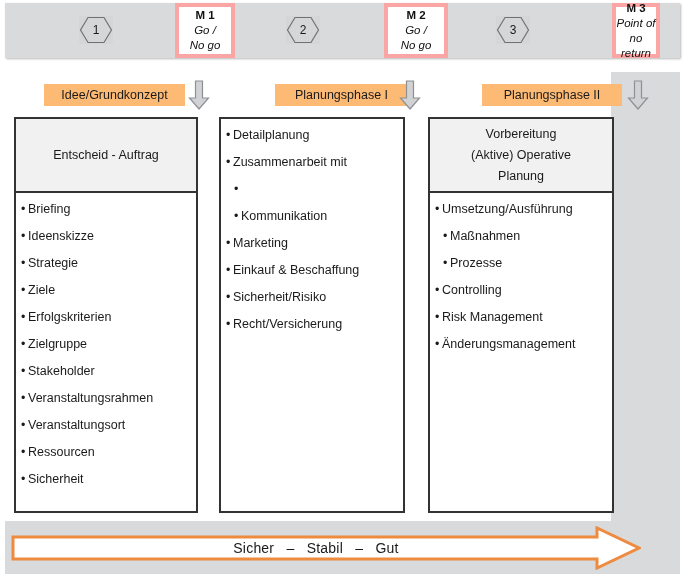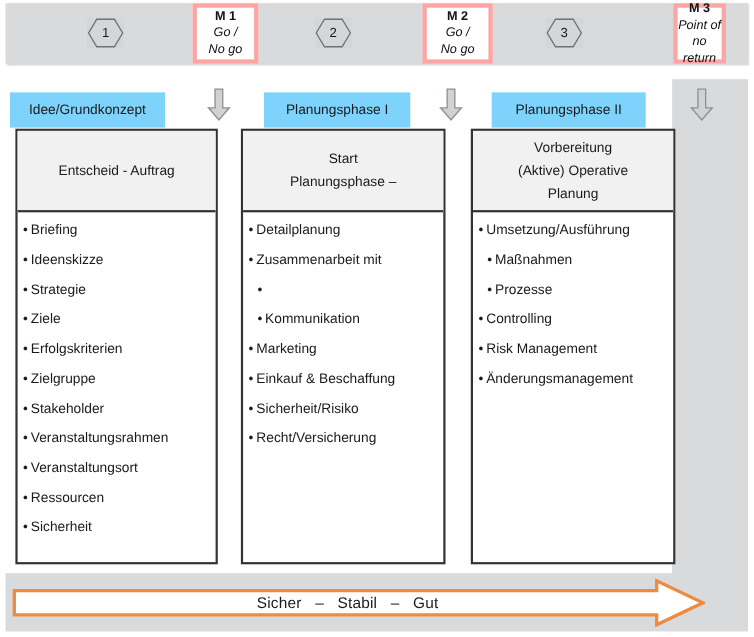--- a/index.html
+++ b/index.html
@@ -92,27 +92,28 @@
     top: 72px;
     width: 69px;
     height: 500px;
     background: #d8dadc;
   }
 
   
   .phase-label {
     position: absolute;
     top: 84px;
-    height: 32px;
-    background: #7dd3fc;
+    height: 22px;
+    background: #fdba74;
     display: flex;
     align-items: center;
     justify-content: center;
     font-size: 12.5px;
     color: #1a1a1a;
+    margin-left: 35px;
   }
 
   
   .down-arrow {
     position: absolute;
     width: 22px;
     height: 30px;
   }
 
   
@@ -305,24 +306,20 @@
             <span class="dot">•</span>
             <span class="btxt">Ressourcen</span>
           </div>
           <div class="bullet-row lvl1">
             <span class="dot">•</span>
             <span class="btxt">Sicherheit</span>
           </div>
         </div>
       </div>
       <div class="column" style="left: 219px; width: 186px; height: 396px;">
-        <div class="col-header" style="height: 74px;">
-          <div class="hline">Start</div>
-          <div class="hline">Planungsphase –</div>
-        </div>
         <div class="col-body">
           <div class="bullet-row lvl1">
             <span class="dot">•</span>
             <span class="btxt">Detailplanung</span>
           </div>
           <div class="bullet-row lvl1">
             <span class="dot">•</span>
             <span class="btxt">Zusammenarbeit mit</span>
           </div>
           <div class="bullet-row lvl2">

